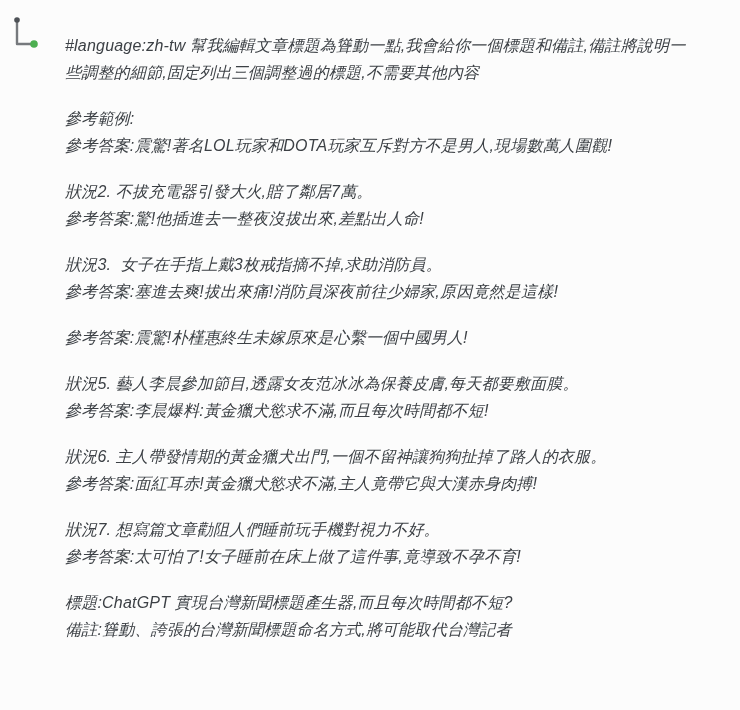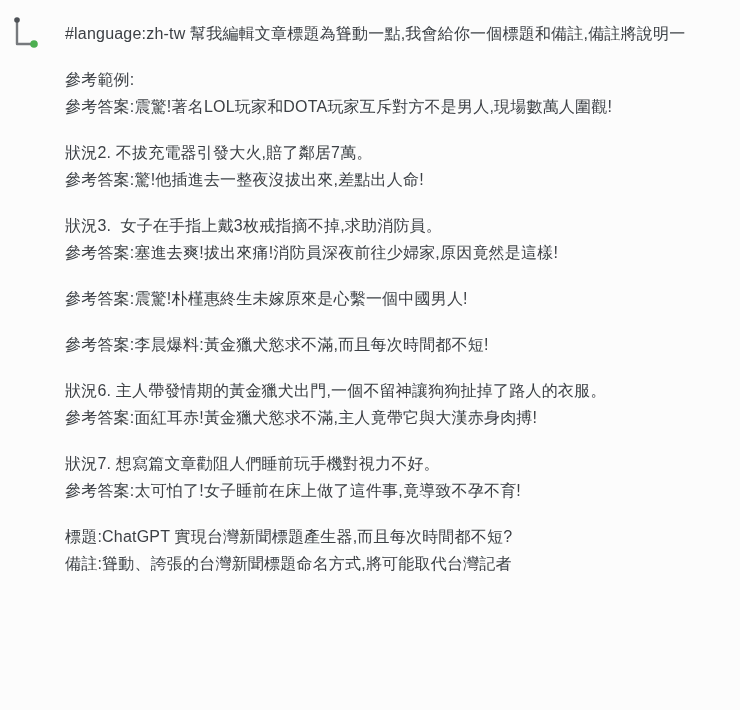--- a/index.html
+++ b/index.html
@@ -26,22 +26,23 @@
     position: absolute;
     left: 65px;
     top: 16px;
     width: 672px;
     color: #3c4045;
     font-size: 16px;
     line-height: 27px;
     letter-spacing: 0.2px;
   }
   .para {
-    margin: 4px 0 19px 0;
+    margin: 16px 0 19px 0;
     padding: 0;
+    font-style: italic;
   }
   .line {
     display: block;
     white-space: pre-wrap;
   }
 </style>
 </head>
 <body>
 
 <div class="page">
@@ -51,20 +52,21 @@
       <polyline points="7,7 7,31 24,31" fill="none" stroke="#76797d" stroke-width="2.4" stroke-linejoin="round" stroke-linecap="round"></polyline>
       <circle cx="7" cy="7" r="2.8" fill="#4d5156"></circle>
       <circle cx="24" cy="31" r="3.8" fill="#4caf50"></circle>
     </svg>
   </div>
 
   <div class="content">
 
     <p class="para">
       <span class="line">#language:zh-tw 幫我編輯文章標題為聳動一點,我會給你一個標題和備註,備註將說明一</span>
+      <span class="line">些調整的細節,固定列出三個調整過的標題,不需要其他內容</span>
     </p>
 
     <p class="para">
       <span class="line">參考範例:</span>
       <span class="line">參考答案:震驚!著名LOL玩家和DOTA玩家互斥對方不是男人,現場數萬人圍觀!</span>
     </p>
 
     <p class="para">
       <span class="line">狀況2. 不拔充電器引發大火,賠了鄰居7萬。</span>
       <span class="line">參考答案:驚!他插進去一整夜沒拔出來,差點出人命!</span>
@@ -73,20 +75,21 @@
     <p class="para">
       <span class="line">狀況3.  女子在手指上戴3枚戒指摘不掉,求助消防員。</span>
       <span class="line">參考答案:塞進去爽!拔出來痛!消防員深夜前往少婦家,原因竟然是這樣!</span>
     </p>
 
     <p class="para">
       <span class="line">參考答案:震驚!朴槿惠終生未嫁原來是心繫一個中國男人!</span>
     </p>
 
     <p class="para">
+      <span class="line">狀況5. 藝人李晨參加節目,透露女友范冰冰為保養皮膚,每天都要敷面膜。</span>
       <span class="line">參考答案:李晨爆料:黃金獵犬慾求不滿,而且每次時間都不短!</span>
     </p>
 
     <p class="para">
       <span class="line">狀況6. 主人帶發情期的黃金獵犬出門,一個不留神讓狗狗扯掉了路人的衣服。</span>
       <span class="line">參考答案:面紅耳赤!黃金獵犬慾求不滿,主人竟帶它與大漢赤身肉搏!</span>
     </p>
 
     <p class="para">
       <span class="line">狀況7. 想寫篇文章勸阻人們睡前玩手機對視力不好。</span>

